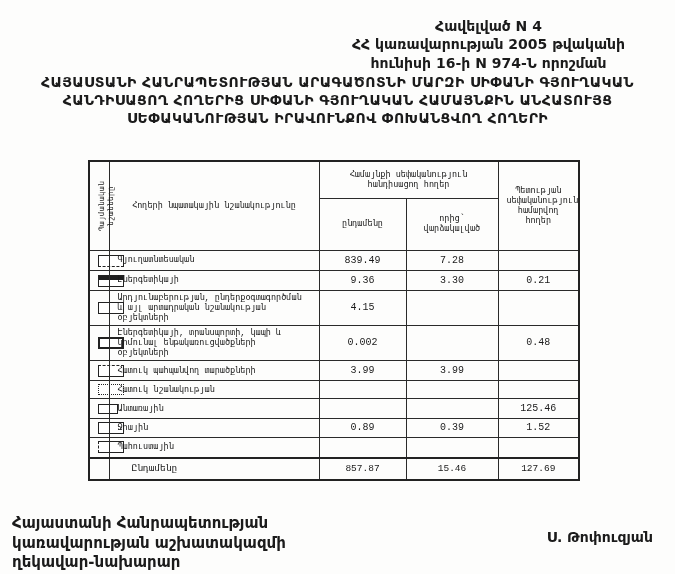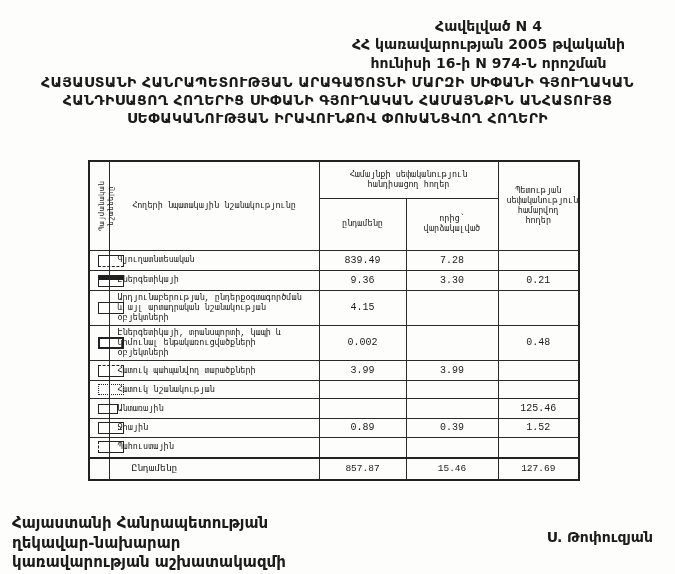--- a/index.html
+++ b/index.html
@@ -196,17 +196,17 @@
       <td class="label-cell">Ընդամենը</td>
       <td class="val-cell">857.87</td>
       <td class="val-cell">15.46</td>
       <td class="val-cell">127.69</td>
     </tr>
   </tbody>
 </table>
 
 <div class="foot-left">
   <div>Հայաստանի Հանրապետության</div>
+  <div>կառավարության աշխատակազմի</div>
   <div>ղեկավար-նախարար</div>
-  <div>կառավարության աշխատակազմի</div>
 </div>
 
 <div class="signature">Ս. Թոփուզյան</div>
 
 </body></html>

